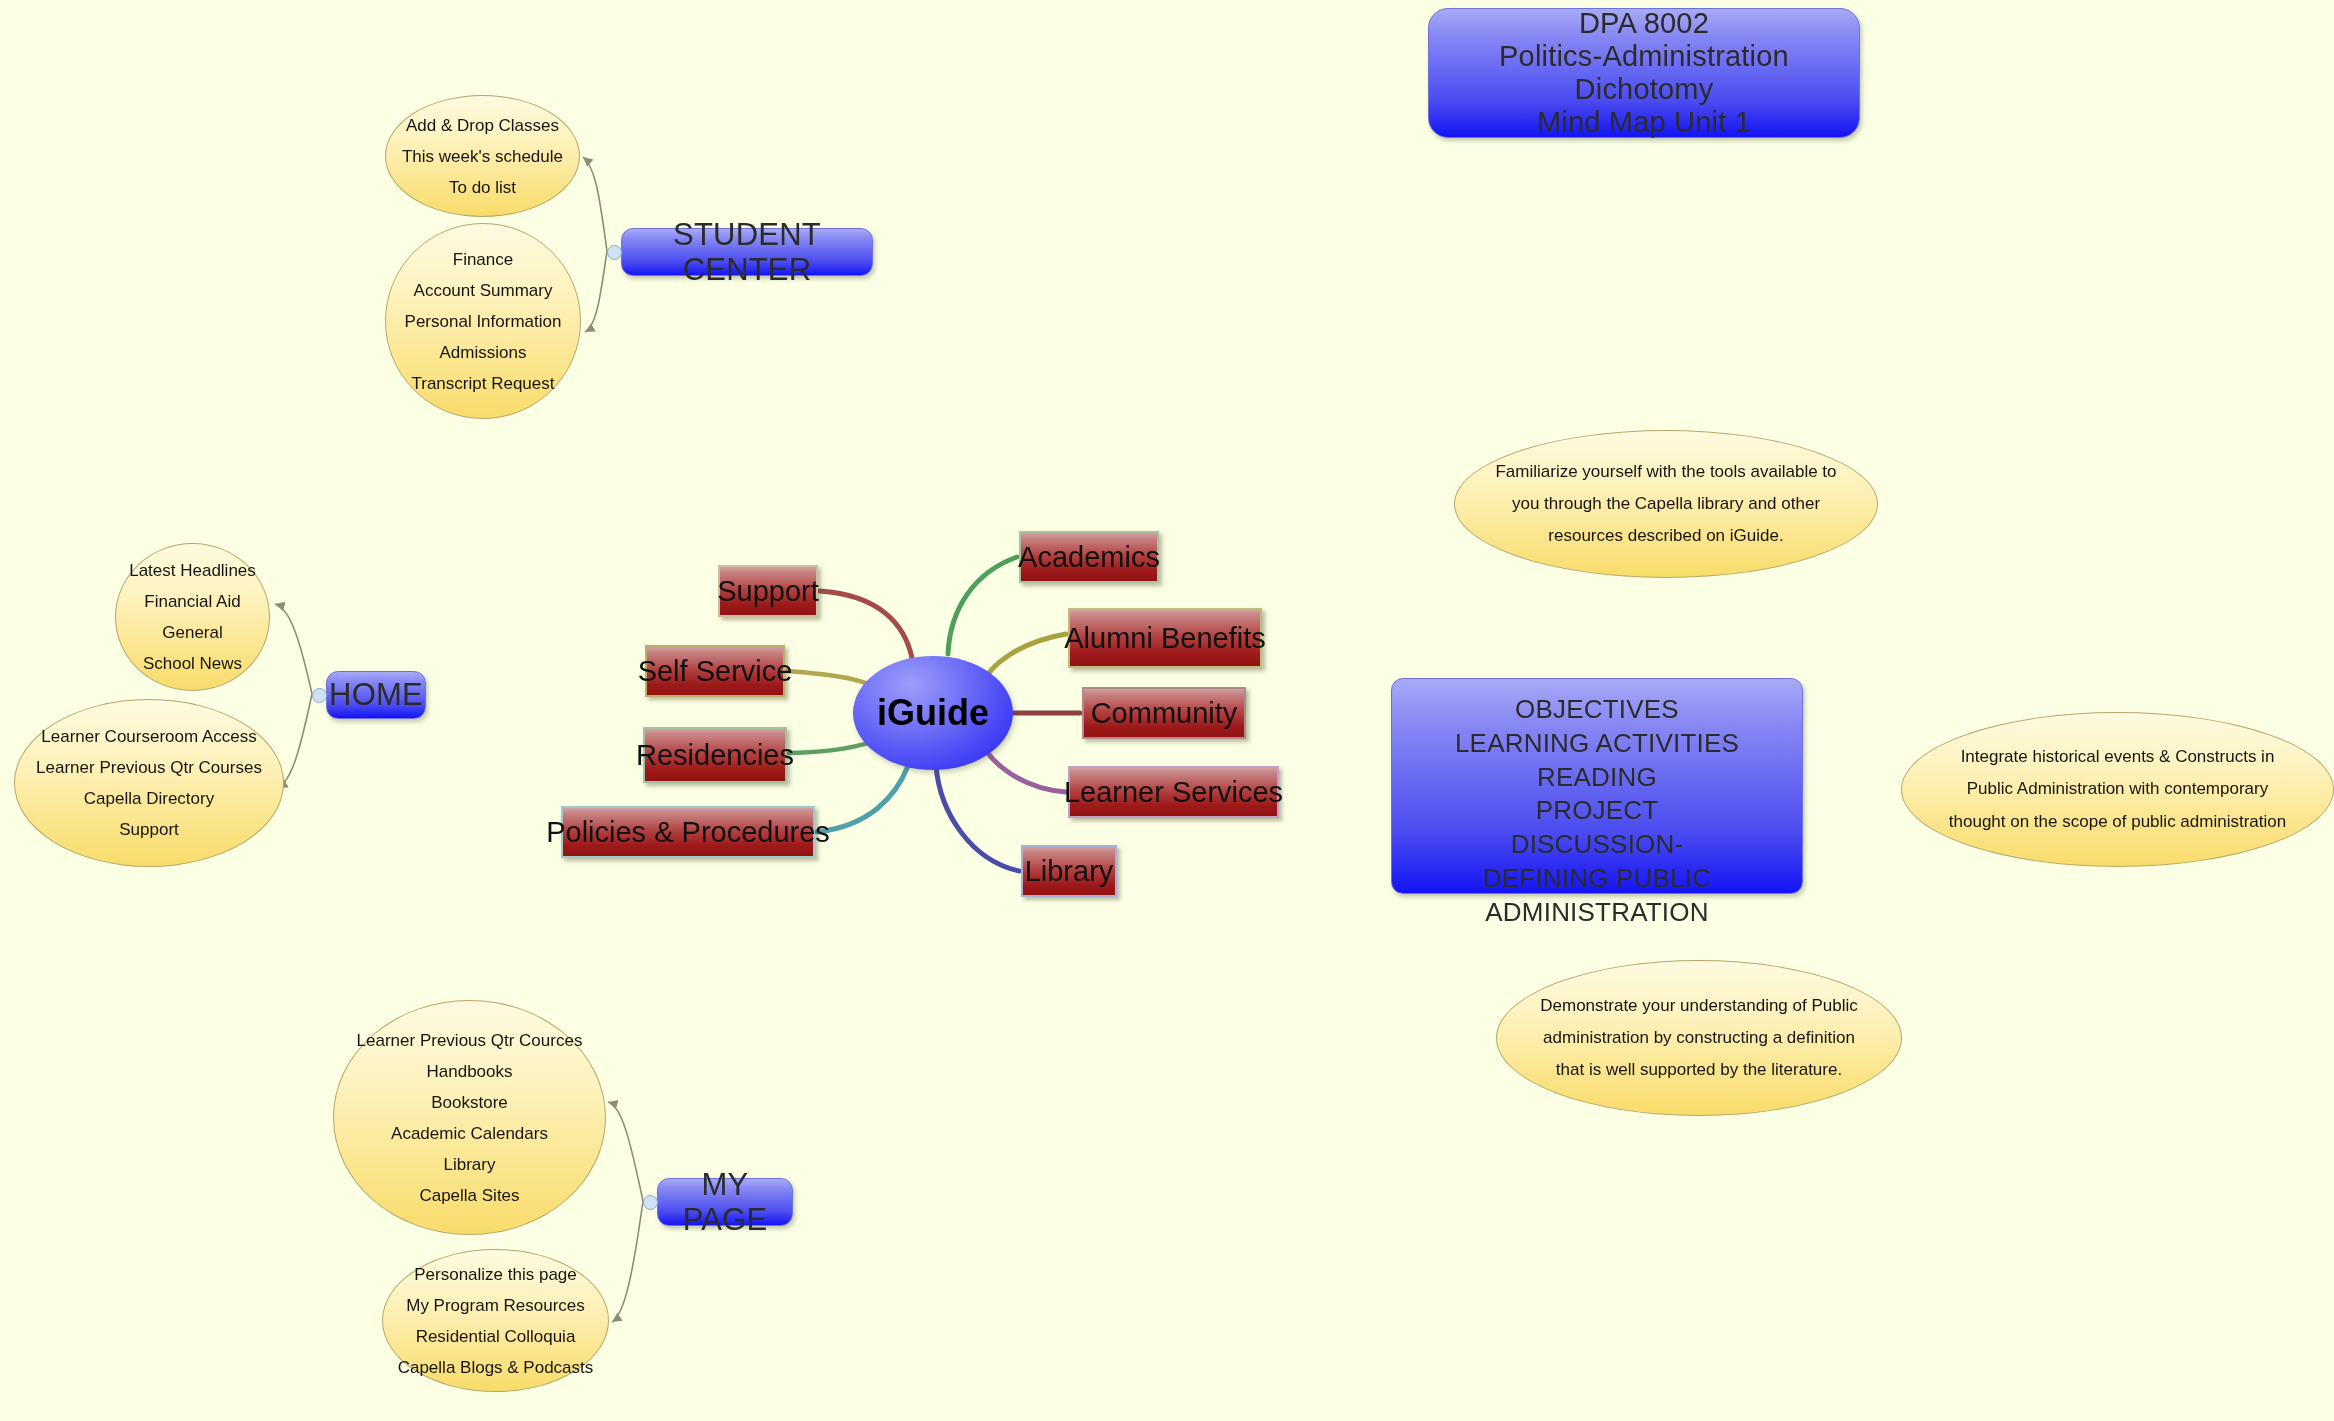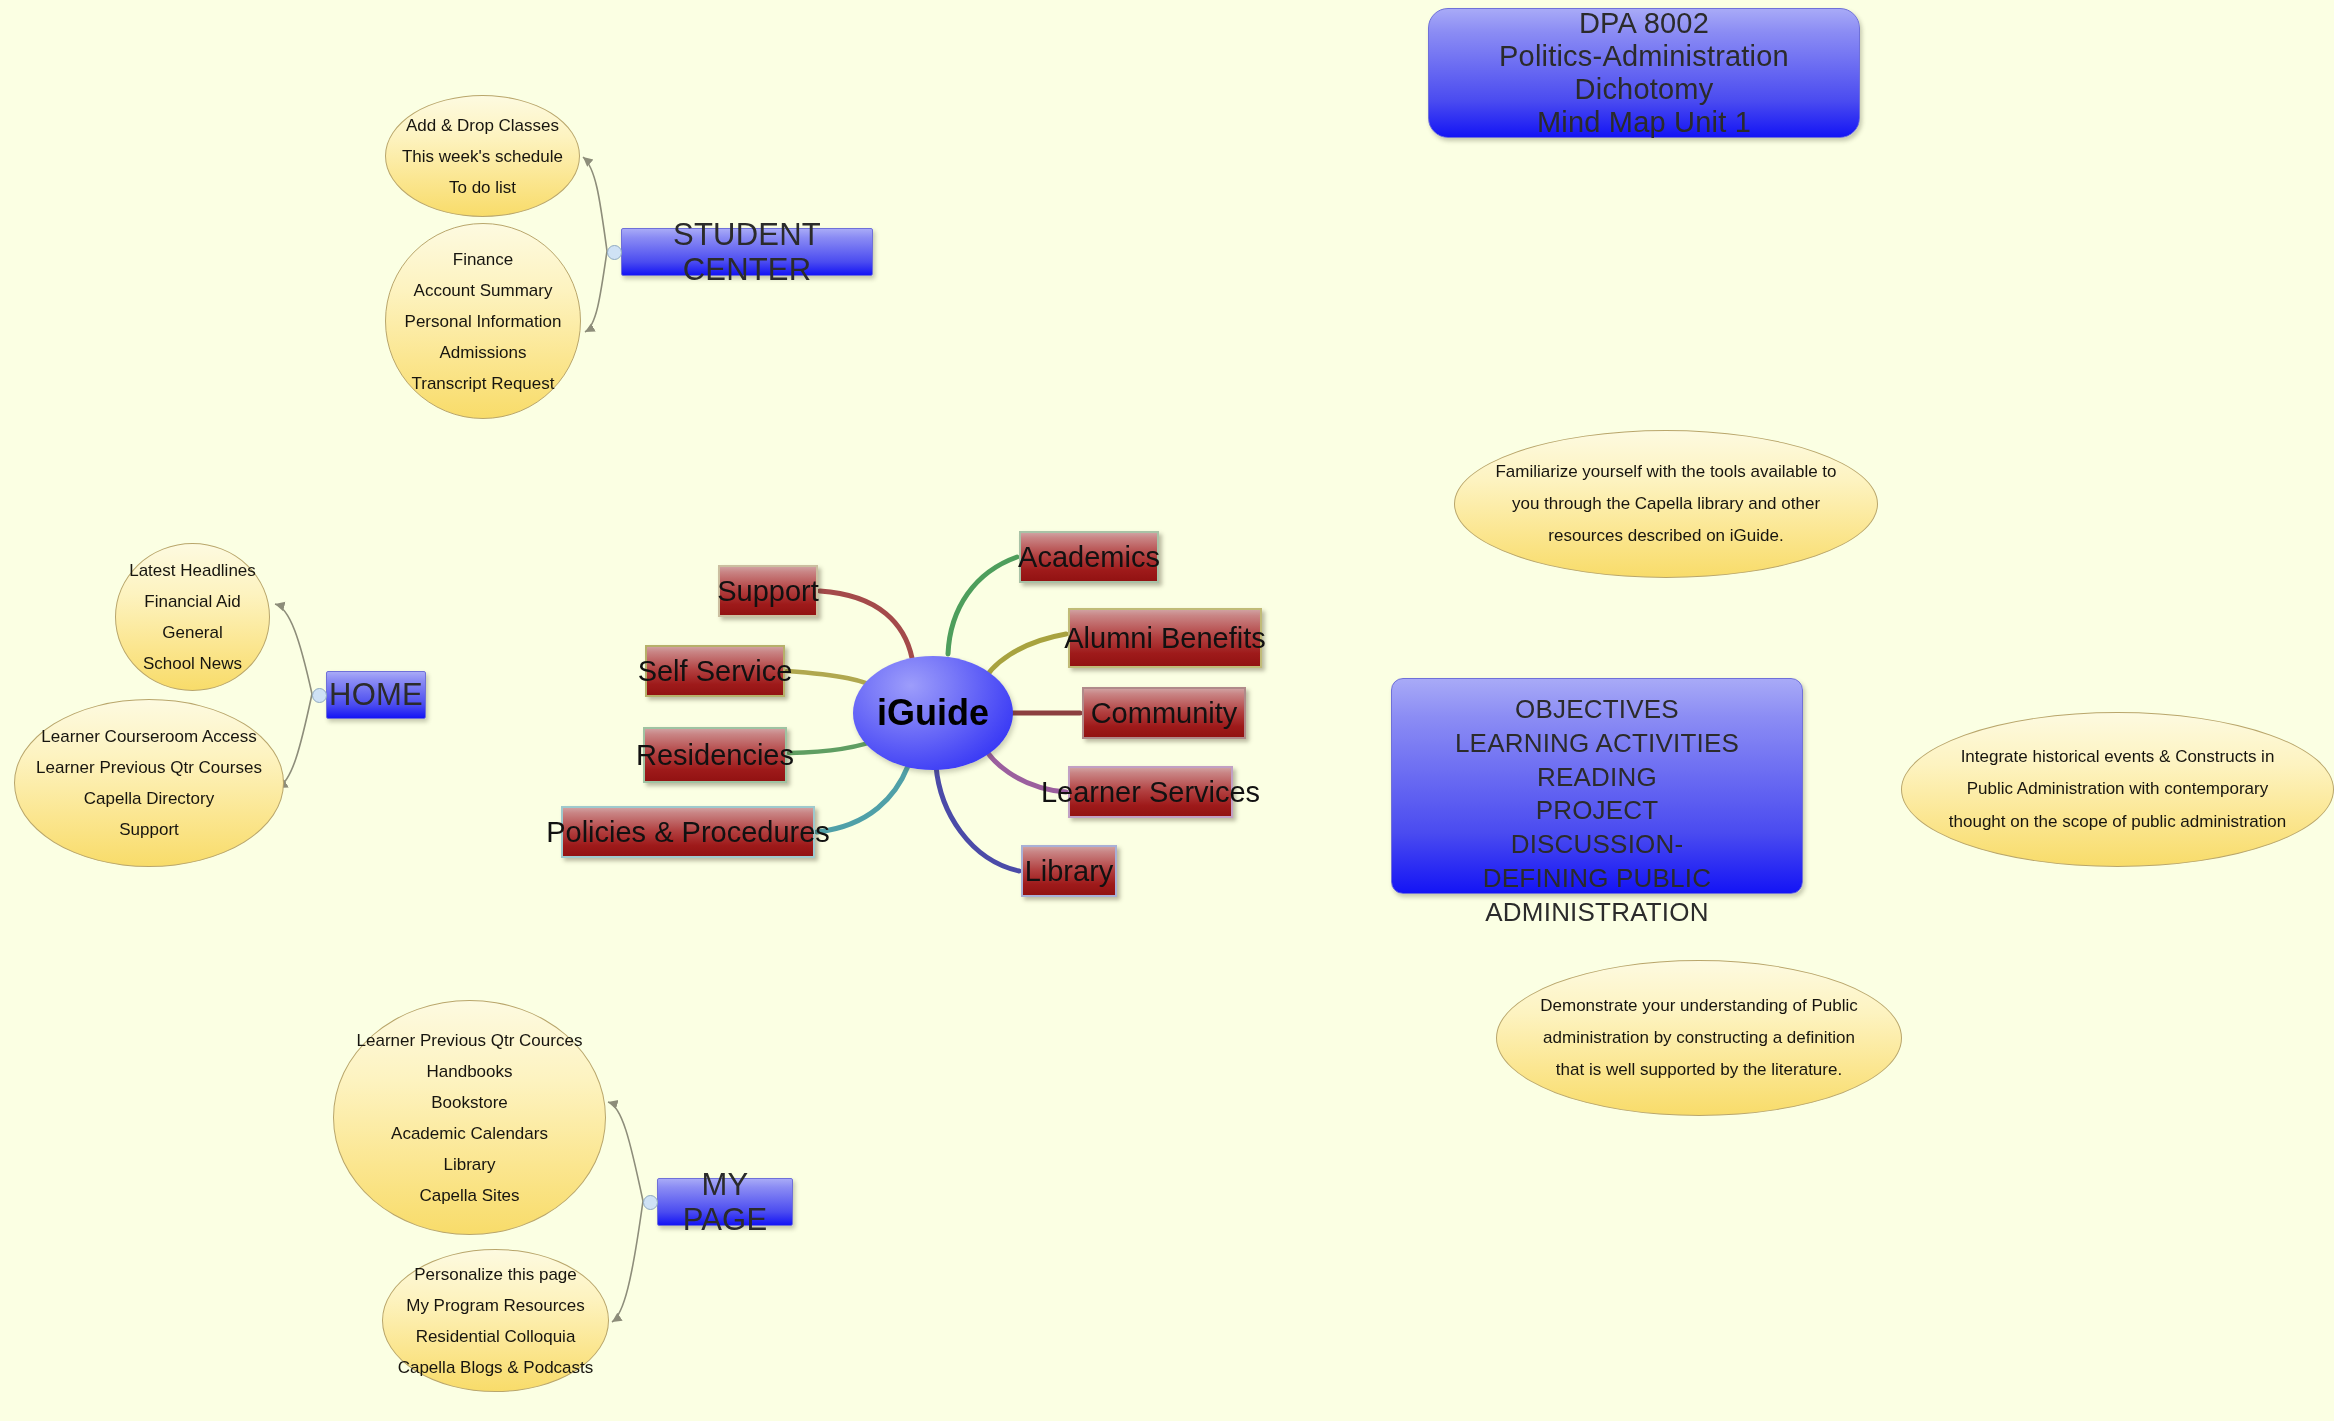--- a/index.html
+++ b/index.html
@@ -24,21 +24,21 @@
   }
 
   
   .blue-node {
     position: absolute;
     box-sizing: border-box;
     display: flex;
     align-items: center;
     justify-content: center;
     text-align: center;
-    border-radius: 2px;
+    border-radius: 12px;
     background: linear-gradient(to bottom, #a8aaf7 0%, #8b8cf4 18%, #4a4bf0 72%, #1414f5 100%);
     border: 1px solid #6f70d8;
     color: #2b2b2b;
     box-shadow: 2px 3px 4px rgba(60,60,40,0.28);
     letter-spacing: 0.2px;
   }
   .blue-node .bn-txt { line-height: 1.13; width: 100%; }
 
   
   #title-node {
@@ -137,21 +137,21 @@
     z-index: 4;
   }
 
   #rb-support   { left: 718px;  top: 565px;  width: 100px; height: 52px; border: 2px solid #cbbfa0; }
   #rb-selfsrv   { left: 645px;  top: 645px;  width: 140px; height: 52px; border: 2px solid #b6b06a; }
   #rb-resid     { left: 643px;  top: 727px;  width: 144px; height: 56px; border: 2px solid #9fc3a2; }
   #rb-policies  { left: 561px;  top: 806px;  width: 254px; height: 52px; border: 2px solid #9ec9cd; }
   #rb-academics { left: 1019px; top: 531px;  width: 140px; height: 52px; border: 2px solid #a8c2a6; }
   #rb-alumni    { left: 1068px; top: 608px;  width: 194px; height: 60px; border: 2px solid #c0bb77; }
   #rb-community { left: 1082px; top: 687px;  width: 164px; height: 52px; border: 2px solid #b08a8a; }
-  #rb-learnsrv  { left: 1068px; top: 766px;  width: 165px; height: 52px; border: 2px solid #c1a0c4; }
+  #rb-learnsrv  { left: 1068px; top: 766px;  width: 211px; height: 52px; border: 2px solid #c1a0c4; }
   #rb-library   { left: 1021px; top: 845px;  width: 96px;  height: 52px; border: 2px solid #a9b0d6; }
 
   
   .collapse-dot {
     position: absolute;
     width: 13px; height: 13px;
     border-radius: 50%;
     background: #cfe2f5;
     border: 1px solid #8fa9c0;
     z-index: 6;

